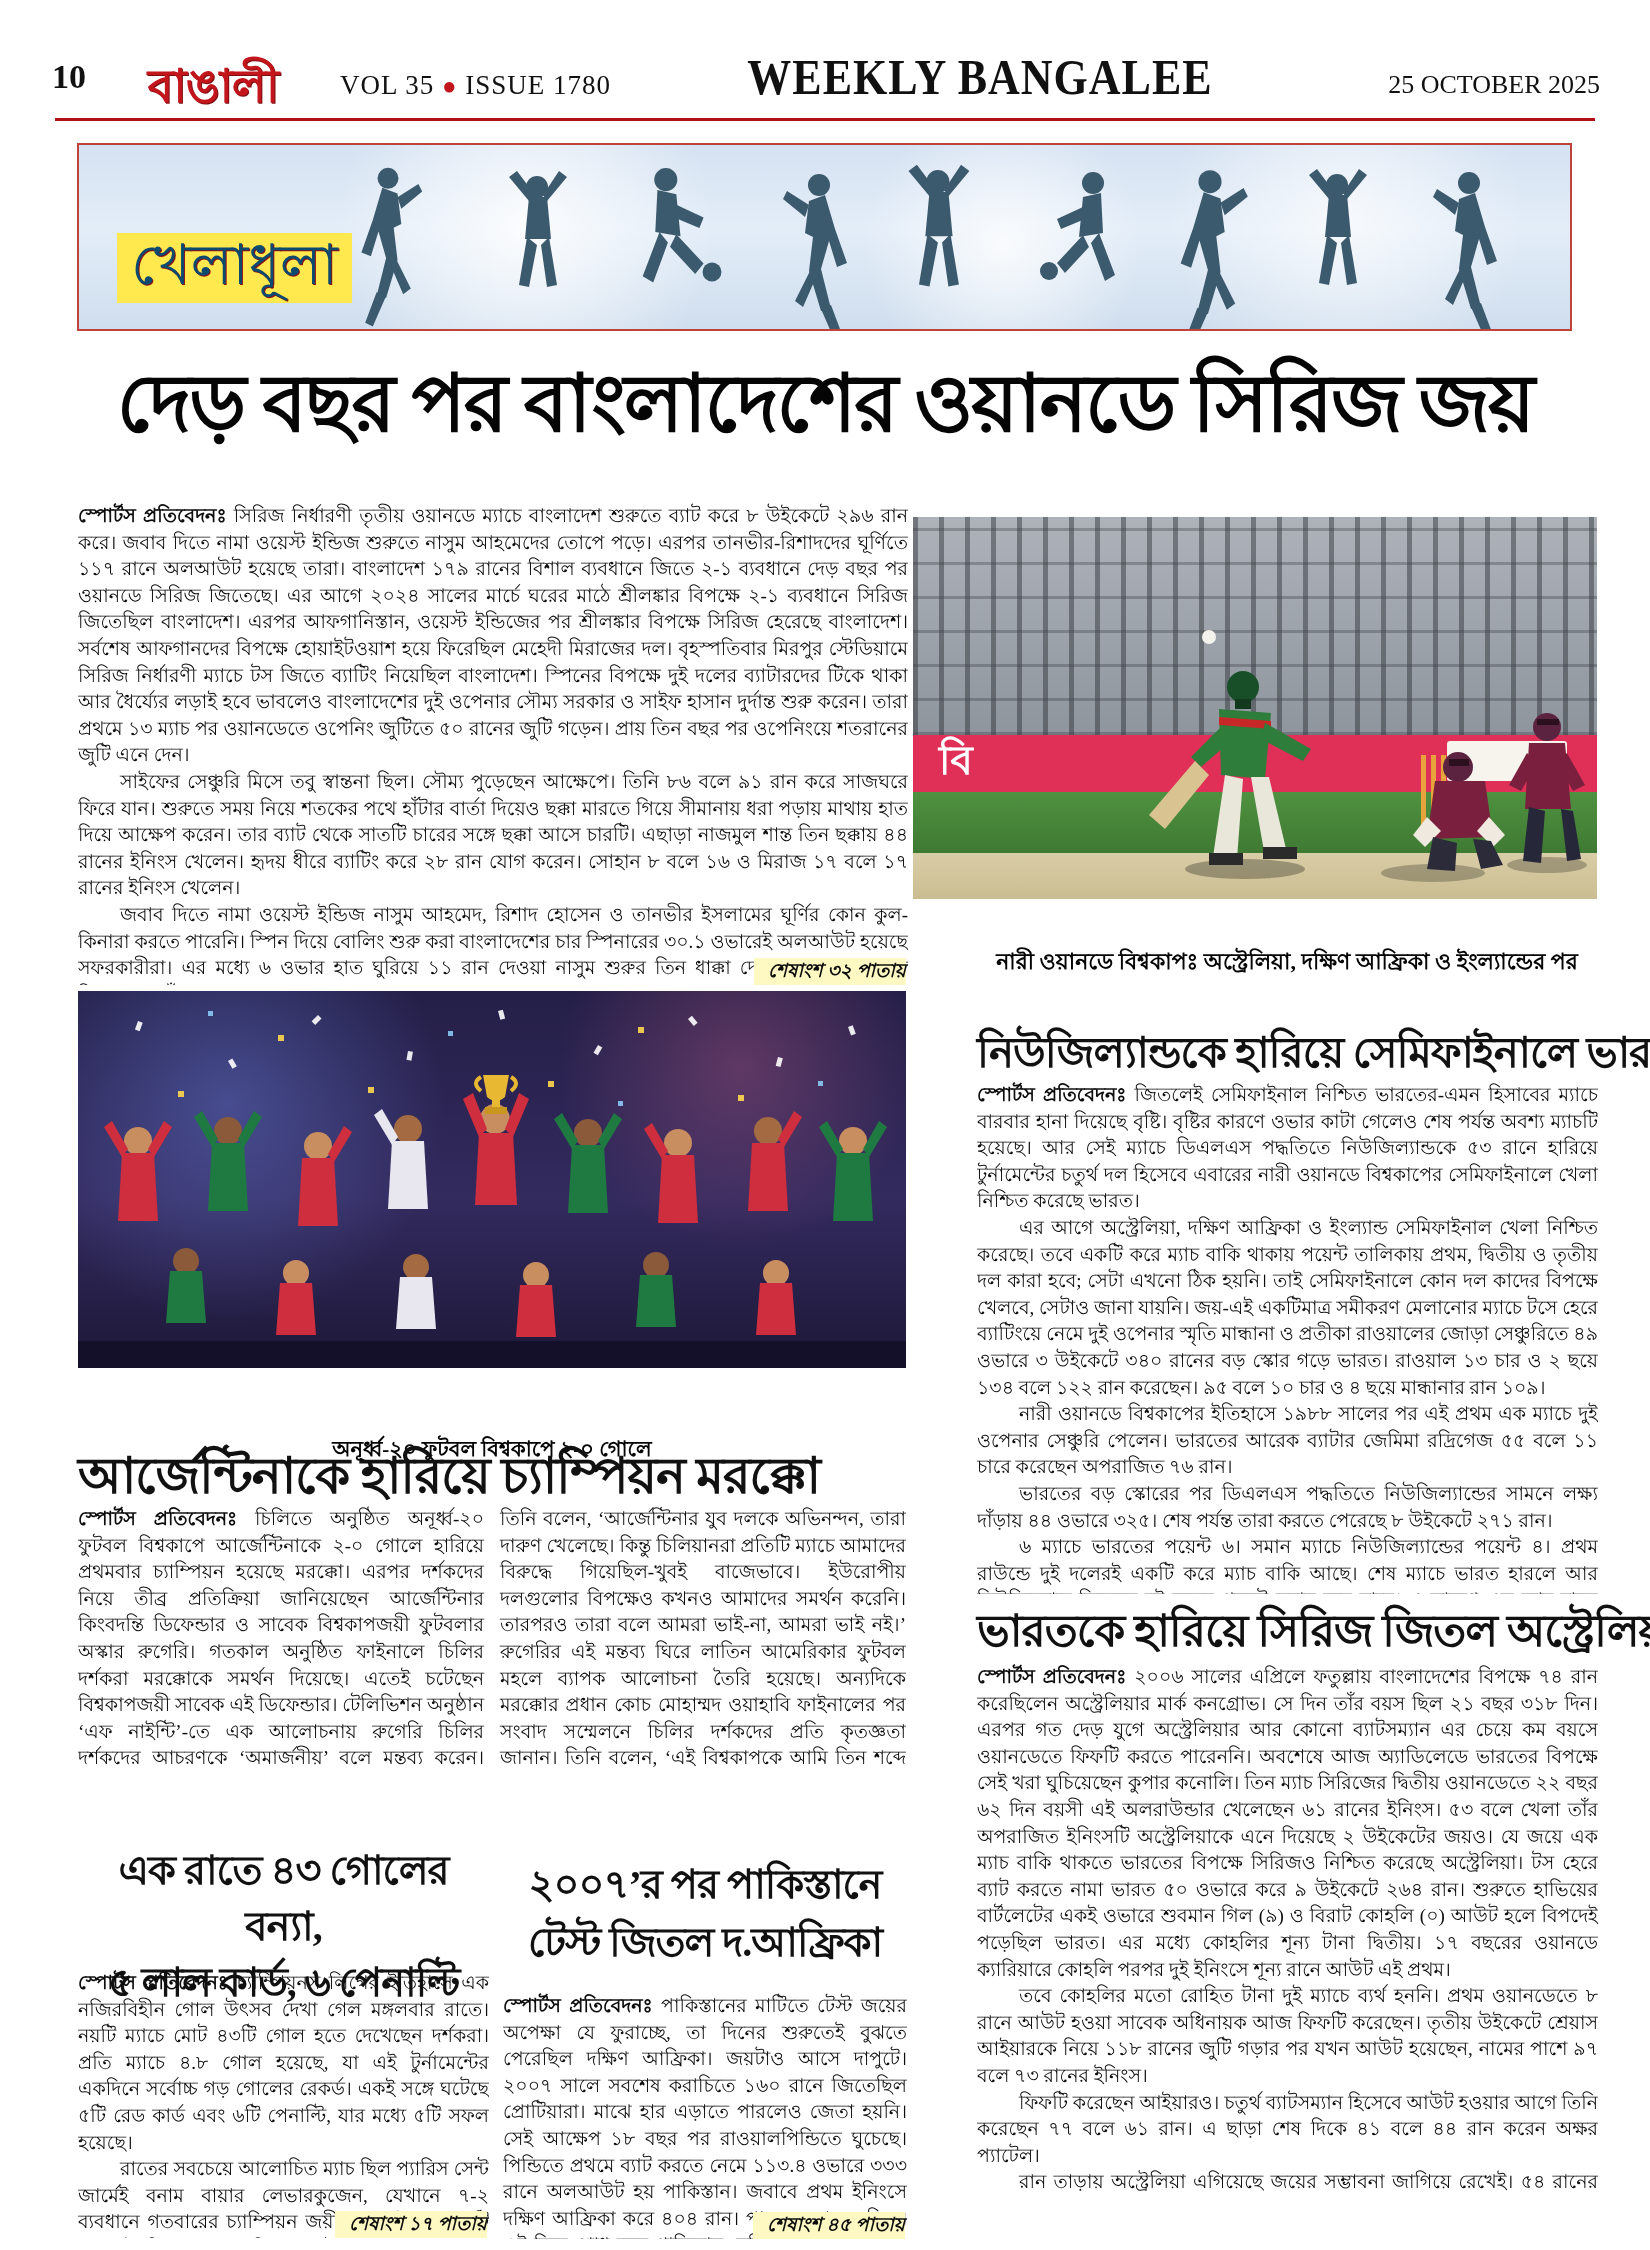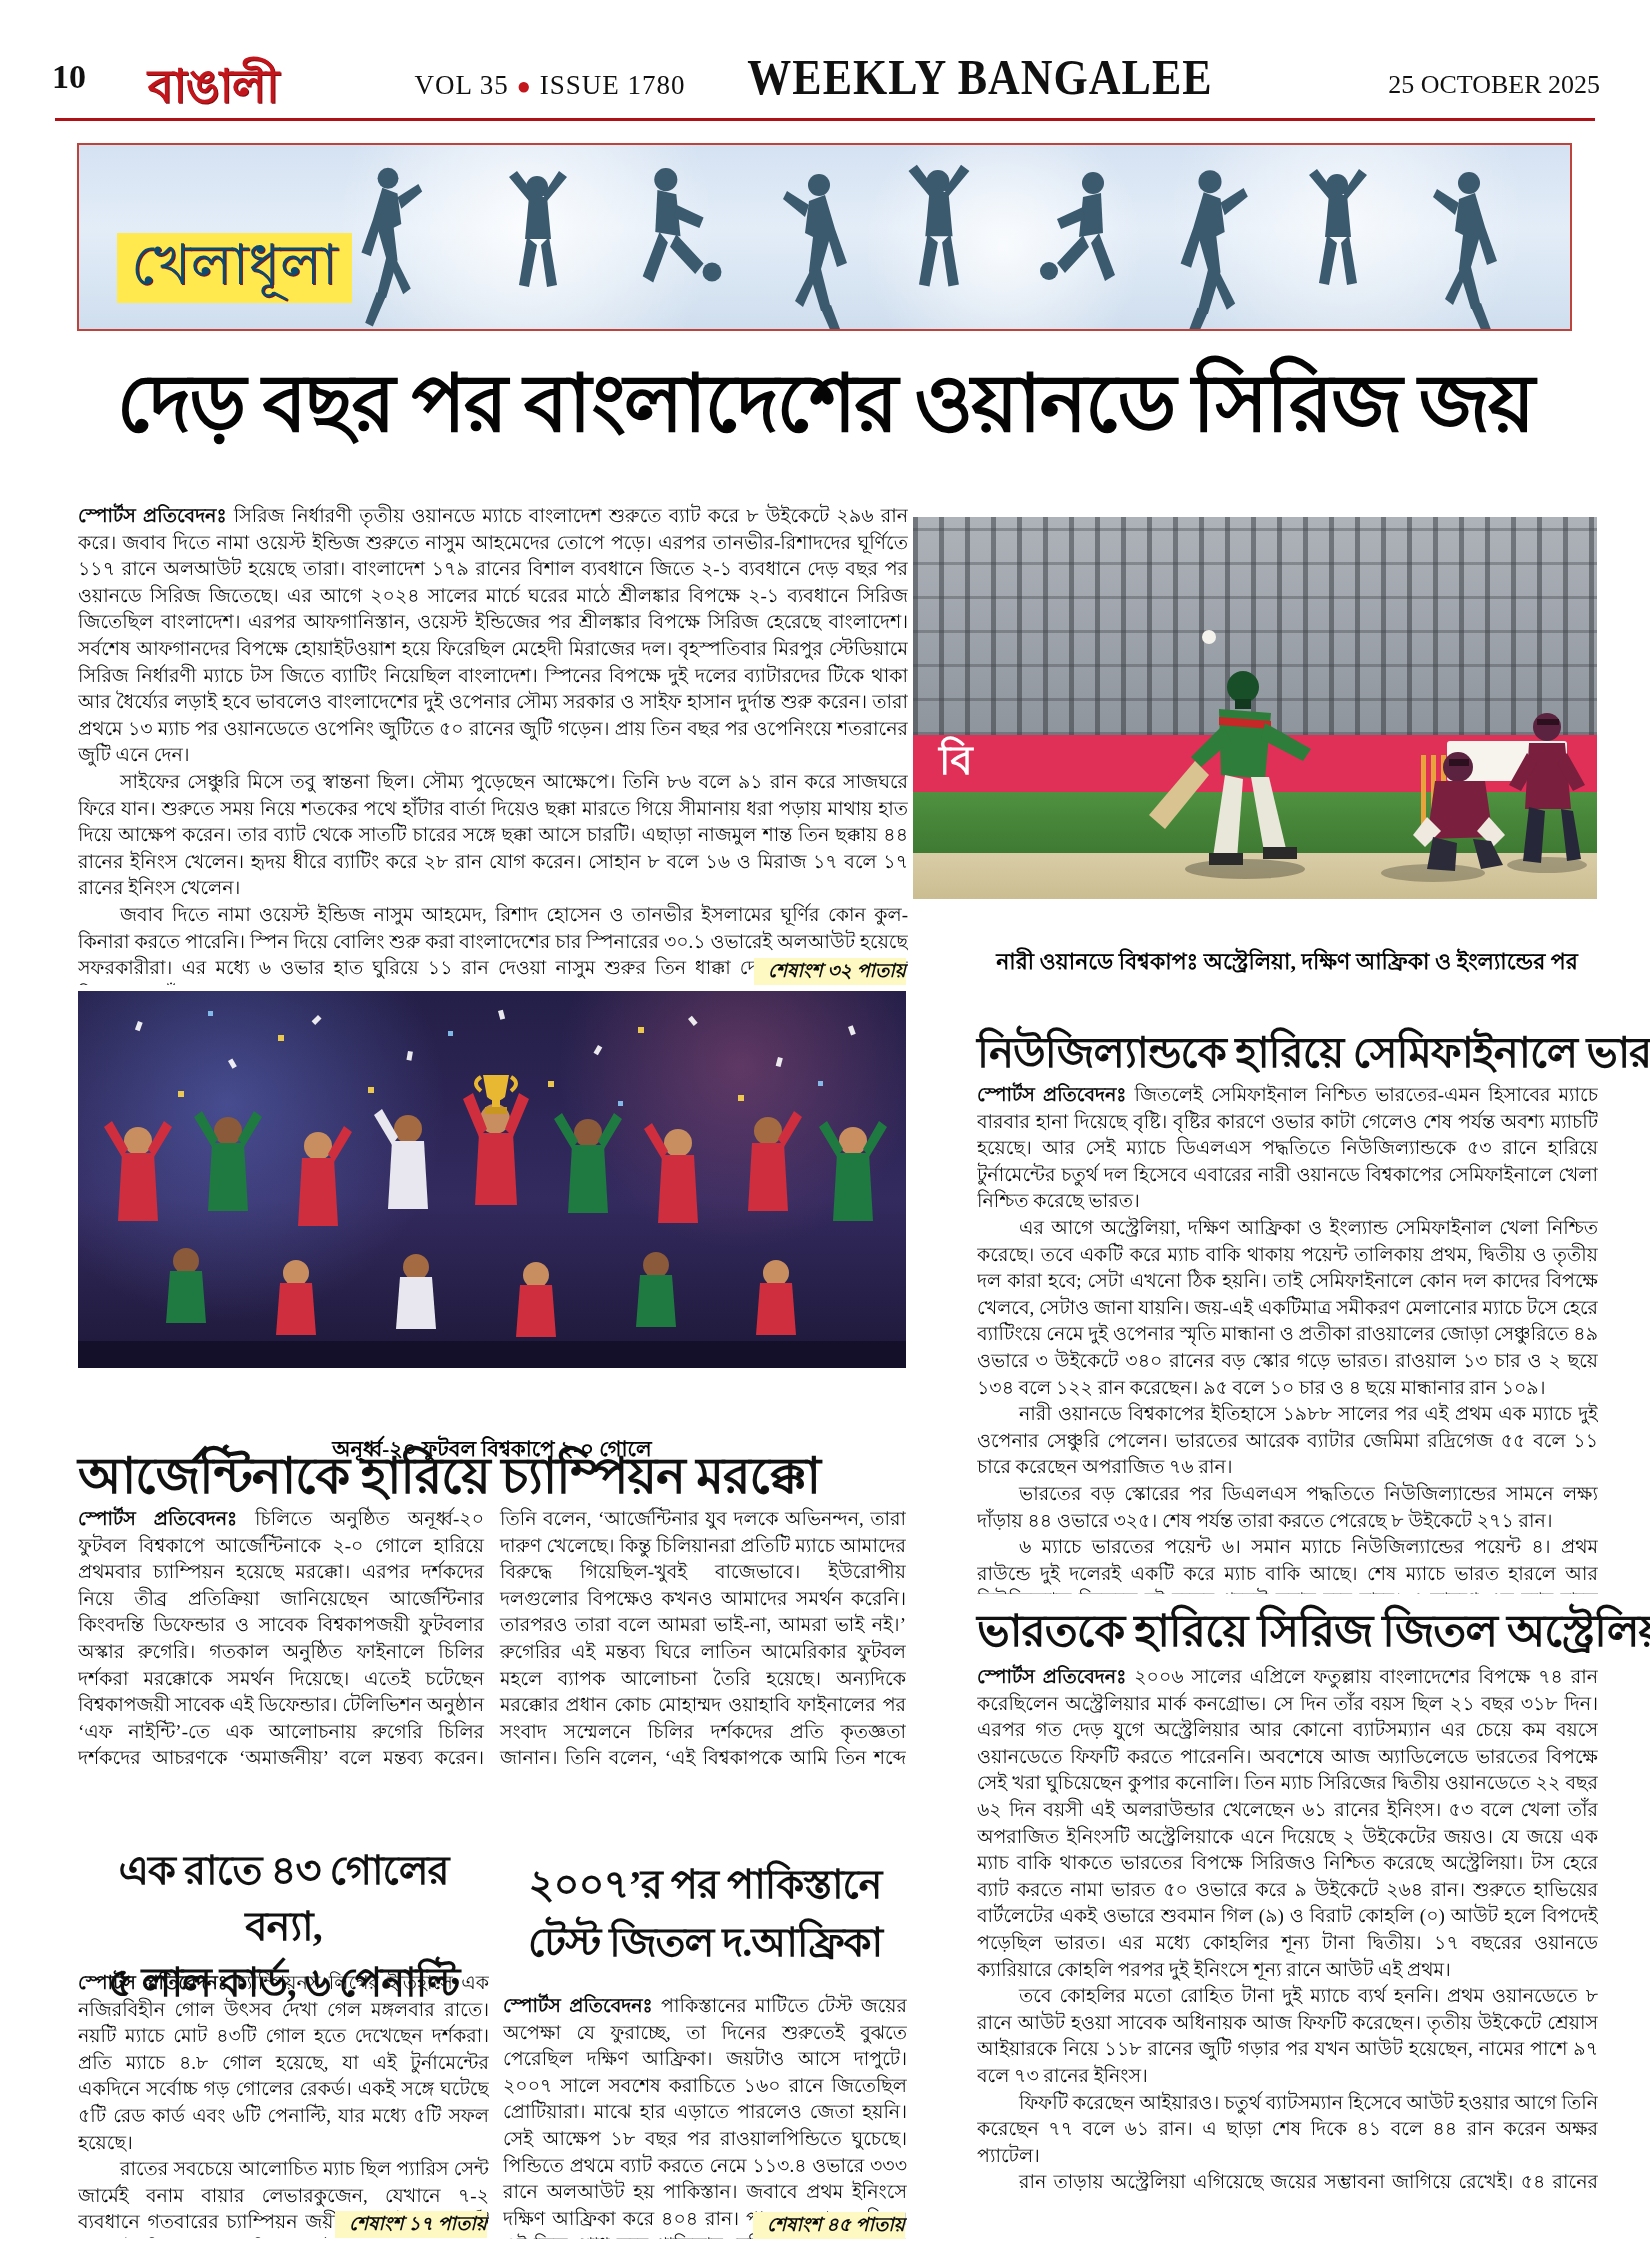--- a/index.html
+++ b/index.html
@@ -8,21 +8,21 @@
   body { width:1650px; height:2250px; position:relative; overflow:hidden;
          font-family:"Liberation Serif", serif; color:#111; }
   .abs { position:absolute; }
 
   
   .page-num { left:52px; top:58px; font-size:34px; font-weight:bold; font-family:"Liberation Serif",serif; }
   .logo { left:128px; top:48px; width:170px; height:78px; color:#c3151c; font-weight:bold;
           font-size:46px; line-height:78px; text-align:center;
           text-shadow:1px 1px 0 #7a0d10; letter-spacing:-1px; }
   .vol-line { left:340px; top:70px; width:420px; font-size:27px; letter-spacing:1px;
-              font-family:"Liberation Serif",serif; text-align:center; }
+              font-family:"Liberation Serif",serif; }
   .vol-line .dot { color:#c3151c; font-size:24px; }
   .masthead { left:700px; top:52px; width:560px; text-align:center; font-size:44px; font-weight:bold;
               font-family:"Liberation Serif",serif; letter-spacing:1px; transform:scaleY(1.15); }
   .issue-date { left:1380px; top:70px; width:220px; font-size:26px; text-align:right;
                 font-family:"Liberation Serif",serif; }
   .header-rule { left:55px; top:118px; width:1540px; height:3px; background:#b01116; }
 
   
   .banner { left:77px; top:143px; width:1495px; height:188px;
             border:2px solid #c0433b;

